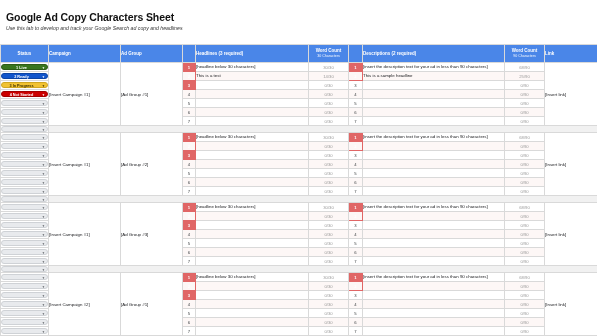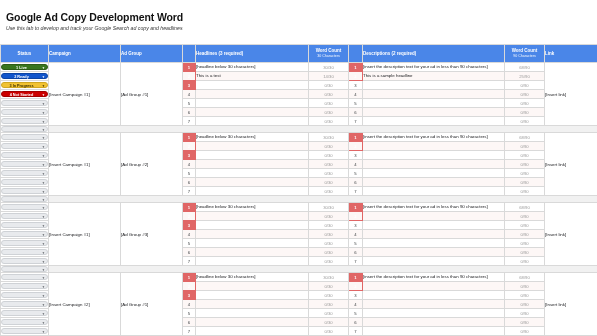--- a/index.html
+++ b/index.html
@@ -184,21 +184,21 @@
   .pill.notst  { background: #cc0000; border-color: #a30000; }
   .pill.empty .lbl { color: transparent; }
   .pill.live .chev, .pill.ready .chev, .pill.notst .chev { color: #ffffff; }
 </style>
 </head>
 <body>
 
 <div class="sheet">
 
   <div class="titlebar">
-    <div class="doc-title">Google Ad Copy Development Word</div>
+    <div class="doc-title">Google Ad Copy Characters Sheet</div>
     <div class="doc-subtitle">Use this tab to develop and track your Google Search ad copy and headlines</div>
   </div>
 
   <table class="grid">
     <colgroup>
       <col style="width:48px">
       <col style="width:72px">
       <col style="width:62px">
       <col style="width:13px">
       <col style="width:113px">

